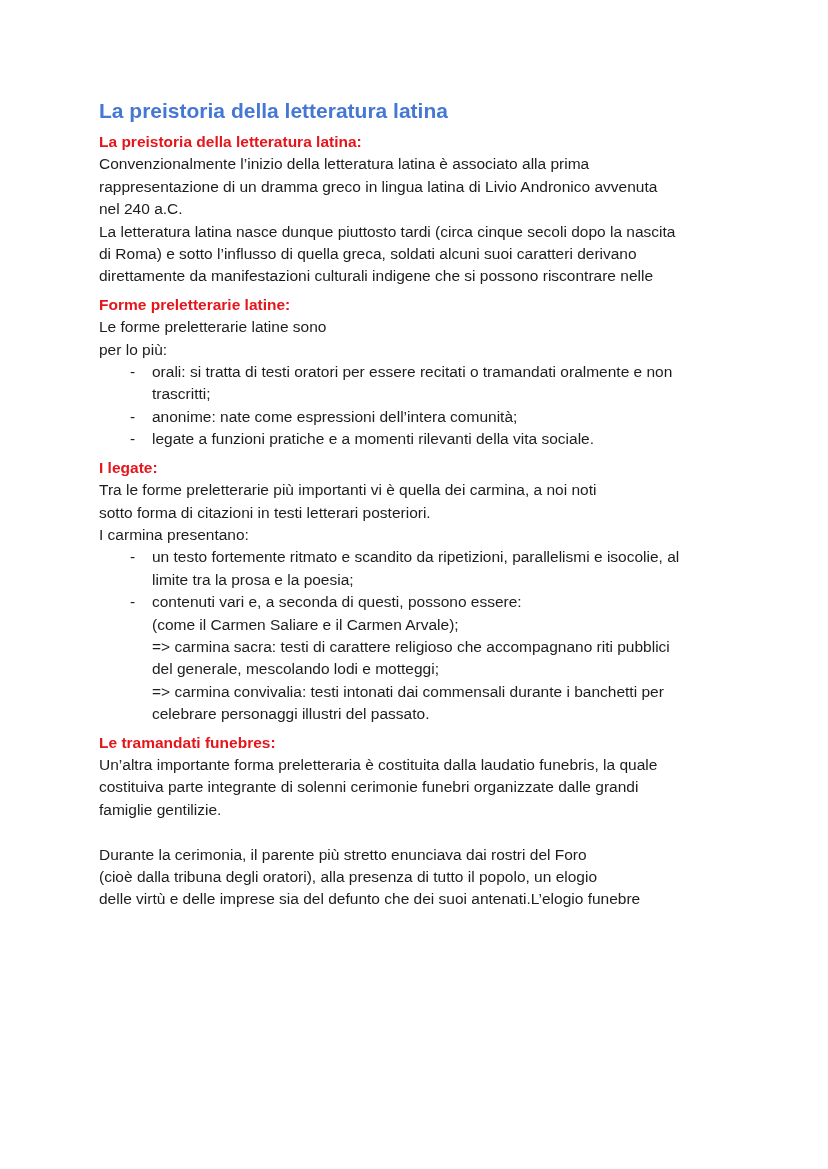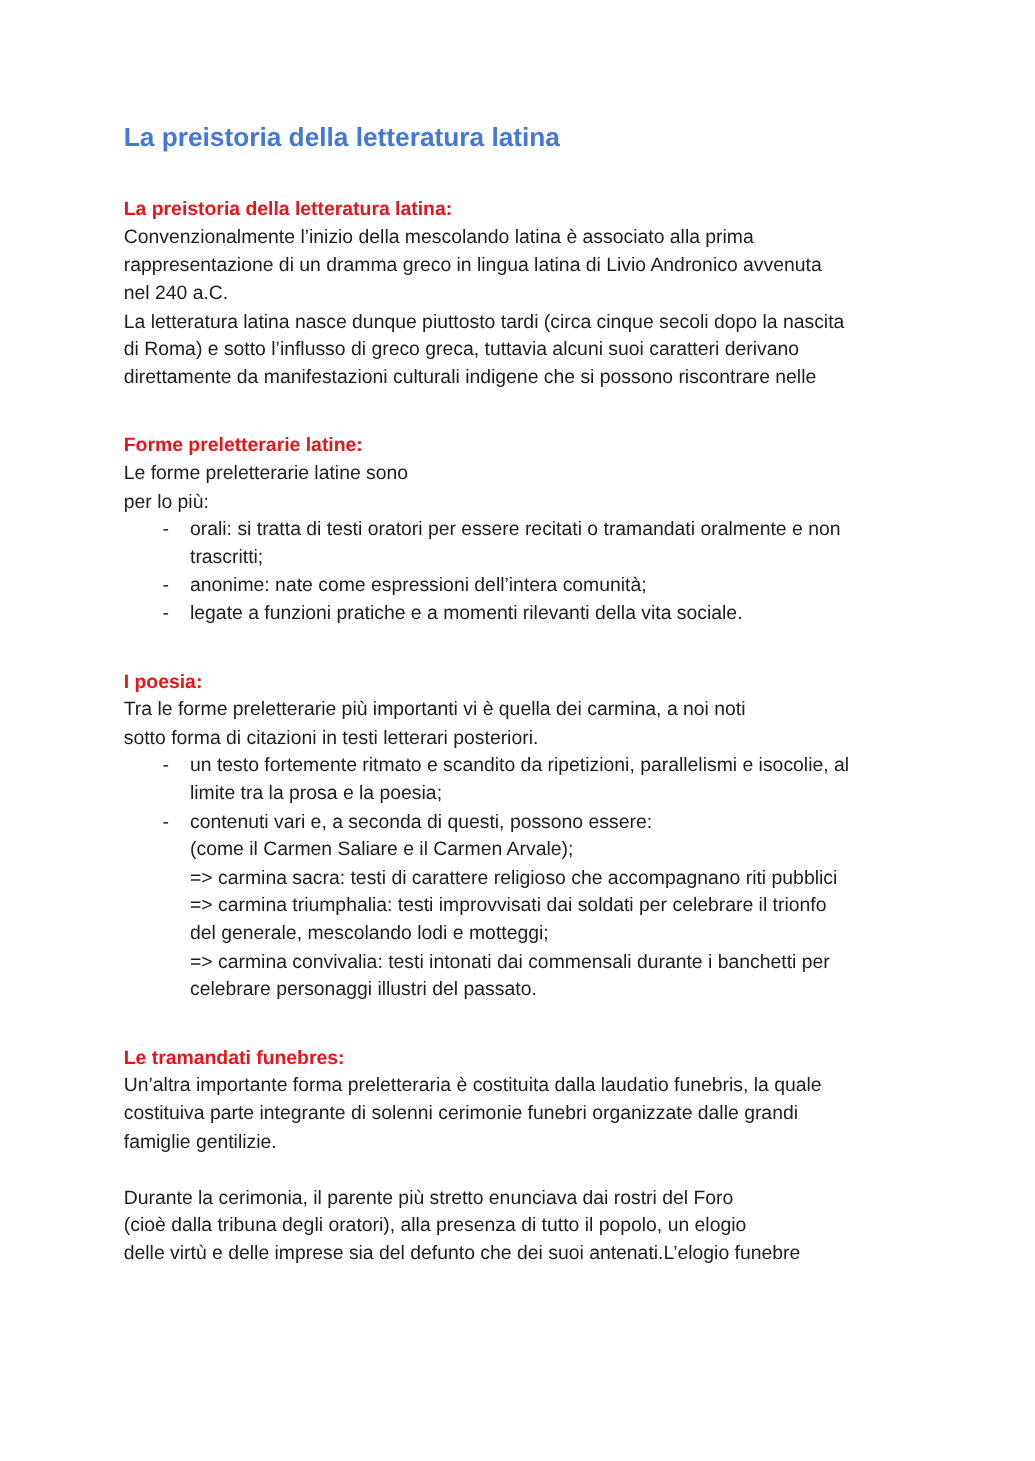--- a/index.html
+++ b/index.html
@@ -11,21 +11,21 @@
     overflow: hidden;
   }
   .page { padding: 97px 90px 0 99px; box-sizing: border-box; width: 828px; }
   .doc-title {
     margin: 0;
     font-size: 21px;
     line-height: 28px;
     font-weight: bold;
     color: var(--title-blue, #4577d4);
   }
-  .doc-section { margin-top: 32px; }
+  .doc-section { margin-top: 6px; }
   .sec-heading {
     margin: 0;
     font-size: 15.5px;
     line-height: 22.4px;
     font-weight: bold;
     color: var(--heading-red, #e5151b);
   }
   .para { margin: 0; }
   .para.gap-before { margin-top: 22.4px; }
   .line {
@@ -45,25 +45,25 @@
 </style>
 </head>
 <body style="--title-blue: #4577d4; --heading-red: #e5151b; --body-text: #1d1d1f; background: rgb(255, 255, 255);">
 
 <div class="page">
   <h1 class="doc-title">La preistoria della letteratura latina</h1>
   <div id="sections">
       <section class="doc-section">
         <h2 class="sec-heading">La preistoria della letteratura latina:</h2>
         <div class="para">
-          <div class="line"><span>Convenzionalmente l’inizio della mescolando latina è associato alla prima</span></div>
+          <div class="line"><span>Convenzionalmente l’inizio della letteratura latina è associato alla prima</span></div>
           <div class="line"><span>rappresentazione di un dramma greco in lingua latina di Livio Andronico avvenuta</span></div>
           <div class="line"><span>nel 240 a.C.</span></div>
           <div class="line"><span>La letteratura latina nasce dunque piuttosto tardi (circa cinque secoli dopo la nascita</span></div>
-          <div class="line"><span>di Roma) e sotto l’influsso di greco greca, tuttavia alcuni suoi caratteri derivano</span></div>
+          <div class="line"><span>di Roma) e sotto l’influsso di quella greca, soldati alcuni suoi caratteri derivano</span></div>
           <div class="line"><span>direttamente da manifestazioni culturali indigene che si possono riscontrare nelle</span></div>
         </div>
       </section>
       <section class="doc-section">
         <h2 class="sec-heading">Forme preletterarie latine:</h2>
         <div class="para">
           <div class="line"><span>Le forme preletterarie latine sono</span></div>
           <div class="line"><span>per lo più:</span></div>
         </div>
         <div class="dash-list">
@@ -76,37 +76,37 @@
             <span class="dash-marker">-</span>
             <div class="line"><b>anonime</b><span>: nate come espressioni dell’intera comunità;</span></div>
           </div>
           <div class="dash-item">
             <span class="dash-marker">-</span>
             <div class="line"><span>legate a funzioni </span><b>pratiche</b><span> e a momenti rilevanti della vita sociale.</span></div>
           </div>
         </div>
       </section>
       <section class="doc-section">
-        <h2 class="sec-heading">I poesia:</h2>
+        <h2 class="sec-heading">I legate:</h2>
         <div class="para">
           <div class="line"><span>Tra le forme preletterarie più importanti vi è quella dei </span><b>carmina</b><span>, a noi noti</span></div>
           <div class="line"><span>sotto forma di citazioni in testi letterari posteriori.</span></div>
+          <div class="line"><span>I carmina presentano:</span></div>
         </div>
         <div class="dash-list">
           <div class="dash-item">
             <span class="dash-marker">-</span>
             <div class="line"><span>un testo fortemente ritmato e scandito da ripetizioni, parallelismi e isocolie, al</span></div>
             <div class="line"><span>limite </span><b>tra la prosa e la poesia</b><span>;</span></div>
           </div>
           <div class="dash-item">
             <span class="dash-marker">-</span>
             <div class="line"><span>contenuti vari e, a seconda di questi, possono essere:</span></div>
             <div class="line"><span>(come il Carmen Saliare e il Carmen Arvale);</span></div>
             <div class="line"><span>=&gt; </span><b>carmina sacra</b><span>: testi di carattere religioso che accompagnano riti pubblici</span></div>
-            <div class="line"><span>=&gt; </span><b>carmina triumphalia</b><span>: testi improvvisati dai soldati per celebrare il trionfo</span></div>
             <div class="line"><span>del generale, mescolando lodi e motteggi;</span></div>
             <div class="line"><span>=&gt; </span><b>carmina convivalia</b><span>: testi intonati dai commensali durante i banchetti per</span></div>
             <div class="line"><span>celebrare personaggi illustri del passato.</span></div>
           </div>
         </div>
       </section>
       <section class="doc-section">
         <h2 class="sec-heading">Le tramandati funebres:</h2>
         <div class="para">
           <div class="line"><span>Un’altra importante forma preletteraria è costituita dalla </span><b>laudatio funebris</b><span>, la quale</span></div>

